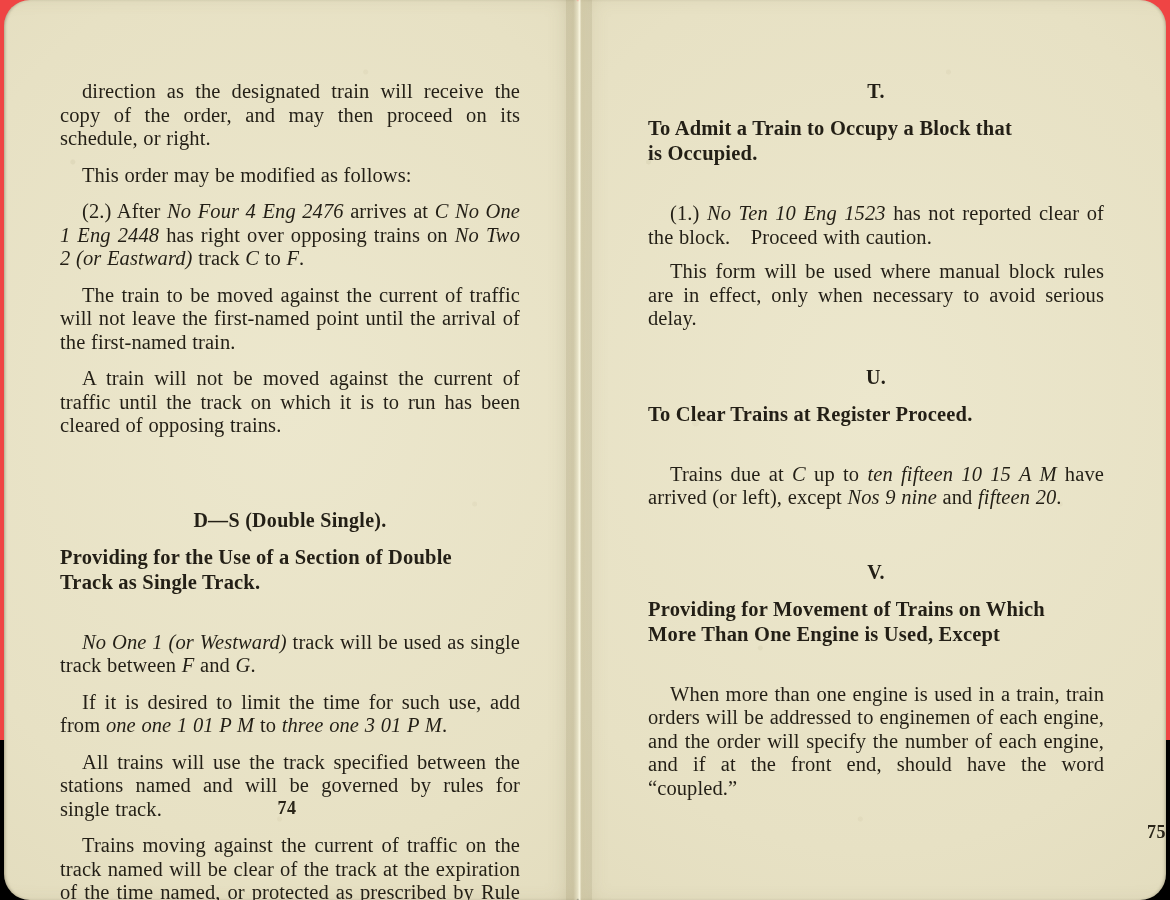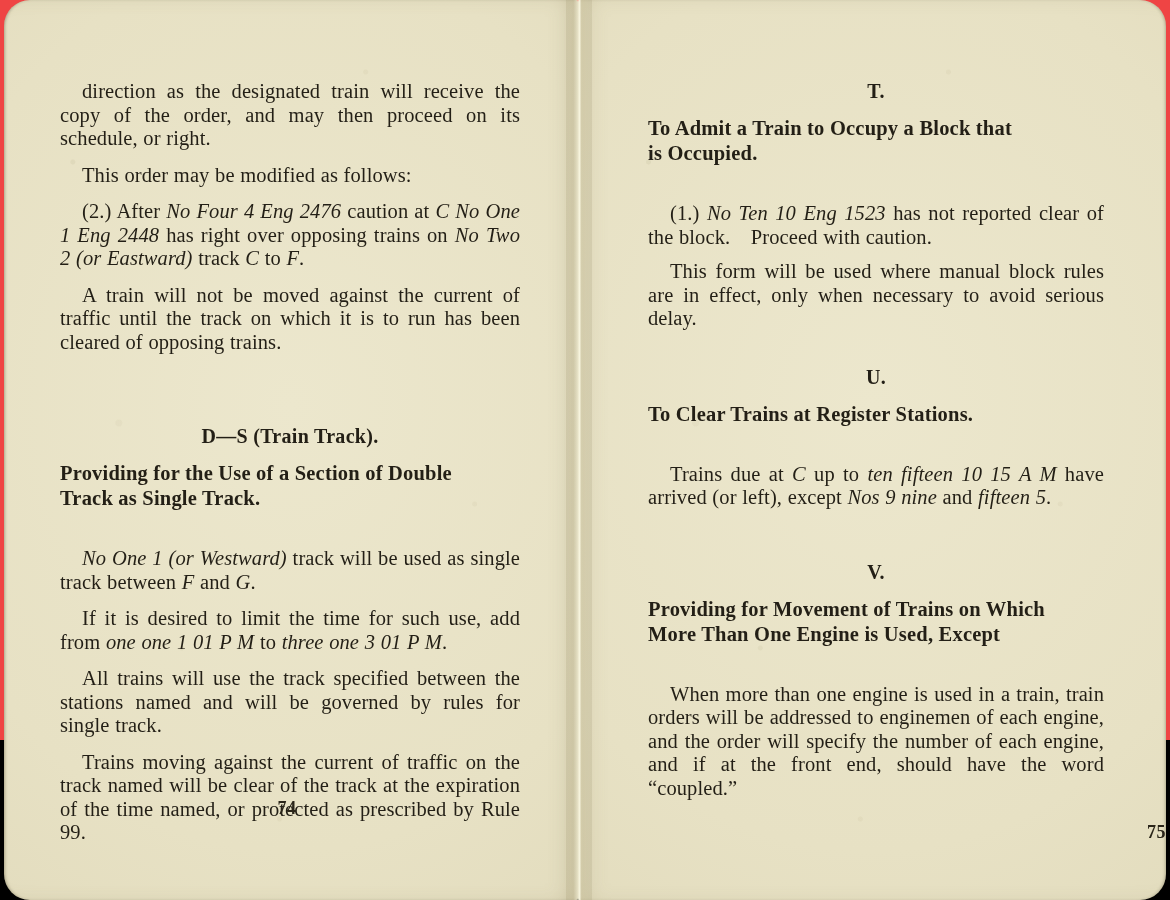--- a/index.html
+++ b/index.html
@@ -148,28 +148,29 @@
   <div class="leaf" id="leaf-right"></div>
 
   <div id="gutter"></div>
 
   <div class="col" id="col-left">
 
     <p class="para indent">direction as the designated train will receive the copy of the order, and may then proceed on its schedule, or right.</p>
 
     <p class="para indent">This order may be modified as follows:</p>
 
-    <p class="para indent"><span>(2.) After </span><i>No Four 4 Eng 2476</i><span> caution at </span><i>C</i><span> </span><i>No One 1 Eng 2448</i><span> has right over opposing trains on </span><i>No Two 2 (or Eastward)</i><span> track </span><i>C</i><span> to </span><i>F</i><span>.</span></p>
-
+    <p class="para indent"><span>(2.) After </span><i>No Four 4 Eng 2476</i><span> arrives at </span><i>C</i><span> </span><i>No One 1 Eng 2448</i><span> has right over opposing trains on </span><i>No Two 2 (or Eastward)</i><span> track </span><i>C</i><span> to </span><i>F</i><span>.</span></p>
+
+    <p class="para indent">The train to be moved against the current of traffic will not leave the first-named point until the arrival of the first-named train.</p>
 
     <p class="para indent">A train will not be moved against the current of traffic until the track on which it is to run has been cleared of opposing trains.</p>
 
     <div class="spacer-lg"></div>
 
-    <div class="letter-head">D—S (Train Track).</div>
+    <div class="letter-head">D—S (Double Single).</div>
 
     <div class="sec-head">
       <span class="hl">Providing for the Use of a Section of Double</span>
       <span class="hl">Track as Single Track.</span>
     </div>
 
     <div class="spacer-sm"></div>
 
     <p class="para indent"><i>No One 1 (or Westward)</i><span> track will be used as single track between </span><i>F</i><span> and </span><i>G</i><span>.</span></p>
 
@@ -193,26 +194,26 @@
 
     <p class="para indent tight"><span>(1.) </span><i>No Ten 10 Eng 1523</i><span> has not reported clear of the block. Proceed with caution.</span></p>
 
     <p class="para indent">This form will be used where manual block rules are in effect, only when necessary to avoid serious delay.</p>
 
     <div class="spacer-sm"></div>
 
     <div class="letter-head">U.</div>
 
     <div class="sec-head">
-      <span class="hl">To Clear Trains at Register Stations.</span>
-    </div>
-
-    <div class="spacer-sm"></div>
-
-    <p class="para indent tight"><span>Trains due at </span><i>C</i><span> up to </span><i>ten fifteen 10 15 A M</i><span> have arrived (or left), except </span><i>Nos 9 nine</i><span> and </span><i>fifteen 5</i><span>.</span></p>
+      <span class="hl">To Clear Trains at Register Proceed.</span>
+    </div>
+
+    <div class="spacer-sm"></div>
+
+    <p class="para indent tight"><span>Trains due at </span><i>C</i><span> up to </span><i>ten fifteen 10 15 A M</i><span> have arrived (or left), except </span><i>Nos 9 nine</i><span> and </span><i>fifteen 20</i><span>.</span></p>
 
 
     <div class="spacer-md"></div>
 
     <div class="letter-head">V.</div>
 
     <div class="sec-head">
       <span class="hl">Providing for Movement of Trains on Which</span>
       <span class="hl">More Than One Engine is Used, Except</span>
     </div>

